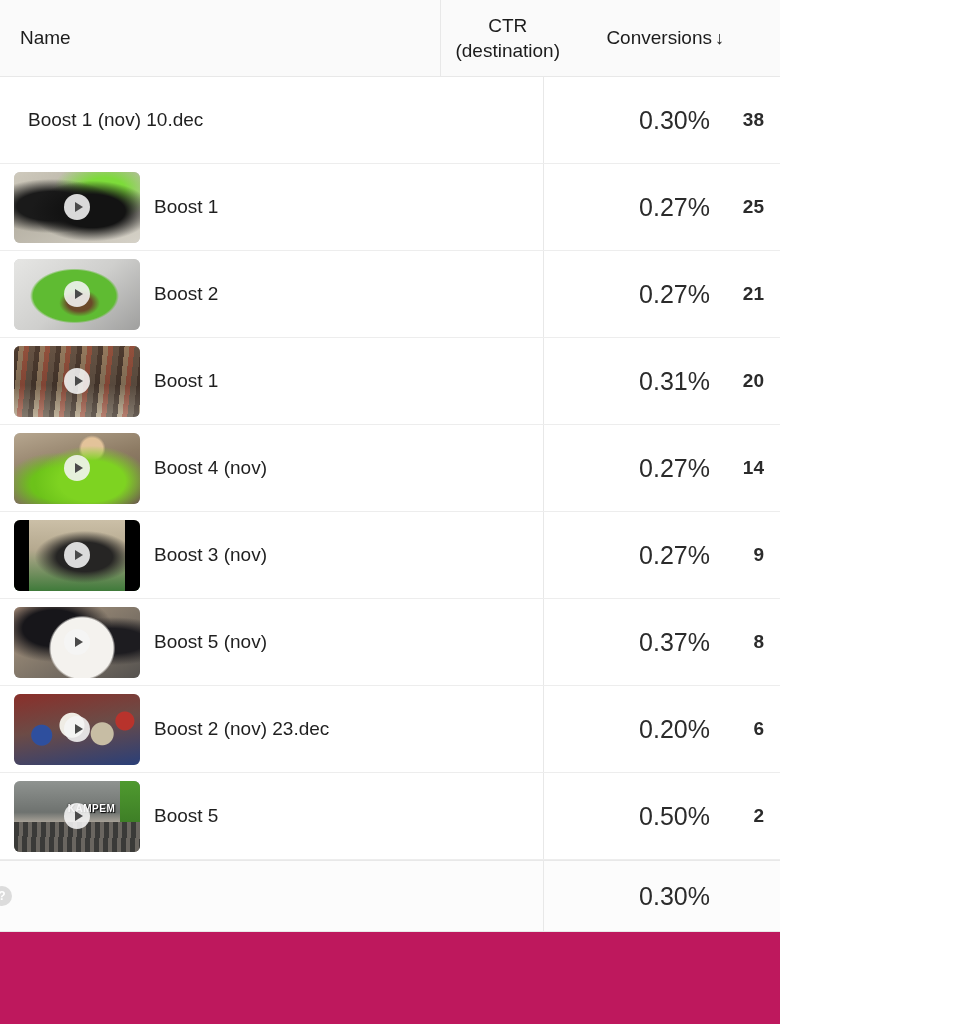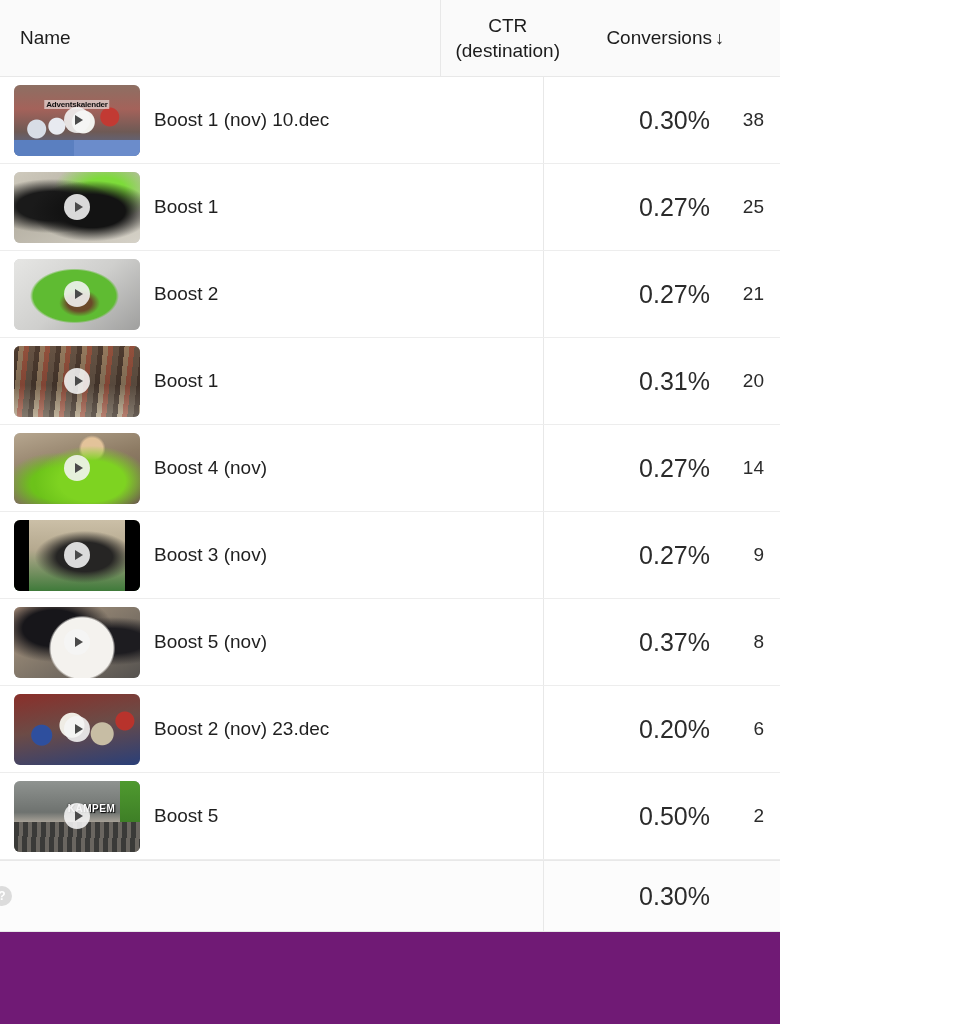--- a/index.html
+++ b/index.html
@@ -11,21 +11,21 @@
     background: #ffffff;
     font-family: "Liberation Sans", sans-serif;
     -webkit-font-smoothing: antialiased;
   }
 
   .table-wrap {
     width: 780px;
     height: 1024px;
     position: relative;
     overflow: hidden;
-    background: #701a75;
+    background: #be185d;
   }
 
   
   .thead {
     display: flex;
     align-items: center;
     height: 77px;
     background: #fafafa;
     border-bottom: 1px solid #e8e8e8;
     position: relative;
@@ -87,20 +87,21 @@
     color: #2b2b2b;
   }
   .cell-conv {
     flex: 1;
     display: flex;
     align-items: center;
     justify-content: flex-end;
     padding-right: 16px;
     font-size: 19px;
     color: #2b2b2b;
+    font-weight: bold;
   }
 
   
   .thumb {
     width: 126px;
     height: 71px;
     border-radius: 6px;
     overflow: hidden;
     position: relative;
     flex: 0 0 auto;
@@ -288,25 +289,20 @@
       <span class="ctr-bot">(destination)</span>
     </div>
     <div class="col-conv">
       <span>Conversions</span><span class="sort-arrow">↓</span>
     </div>
   </div>
 
   <div id="tbody">
       <div class="trow">
         <div class="cell-name">
-          <div class="thumb">
-            <div class="img art-xmas"></div>
-            <div class="overlay-text boxed">Adventskalender</div>
-            <div class="play"></div>
-          </div>
           <span class="row-label">Boost 1 (nov) 10.dec</span>
         </div>
         <div class="cell-ctr">0.30%</div>
         <div class="cell-conv">38</div>
       </div>
       <div class="trow">
         <div class="cell-name">
           <div class="thumb">
             <div class="img art-dog-black"></div>
             <div class="play"></div>

